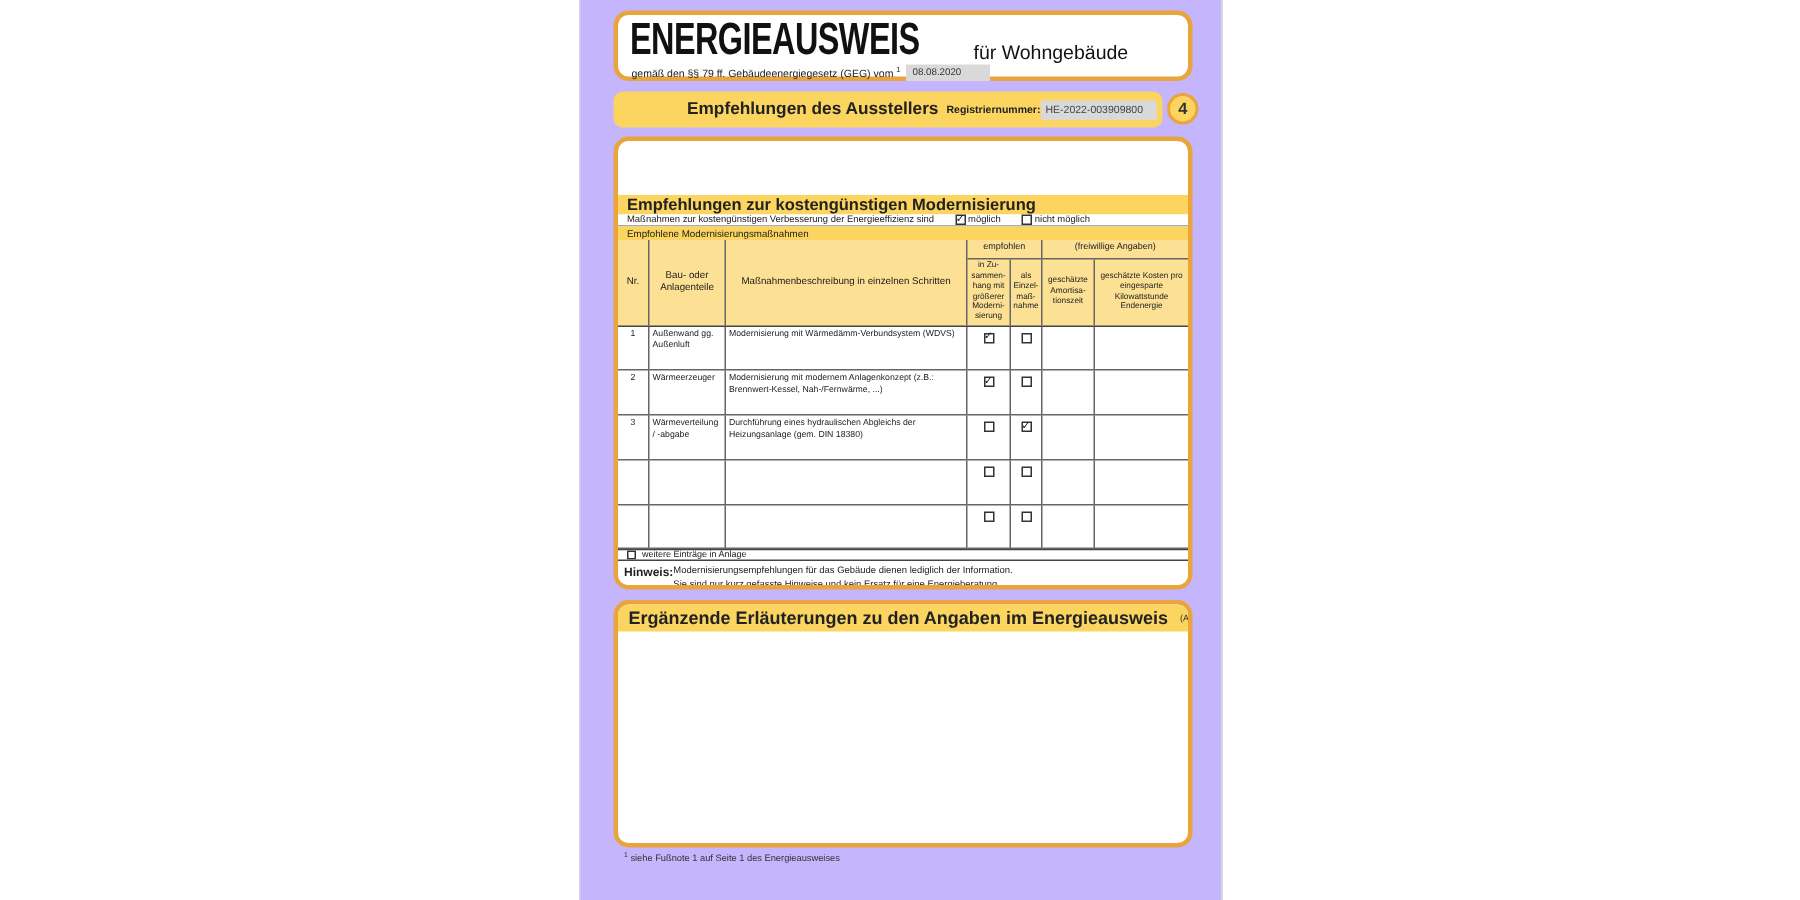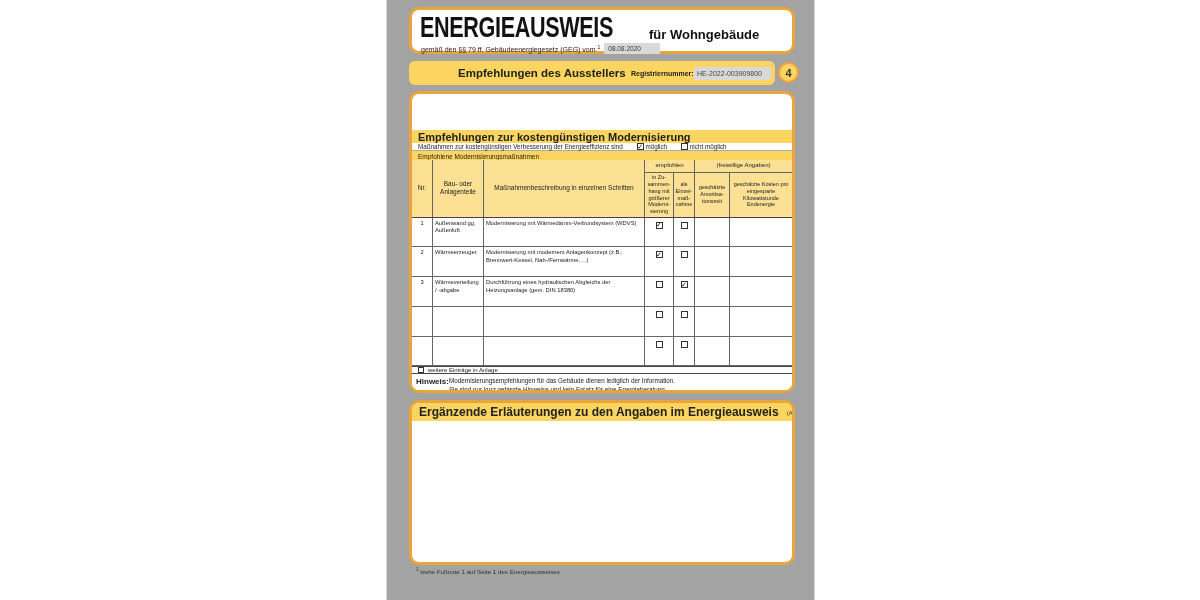--- a/index.html
+++ b/index.html
@@ -8,29 +8,29 @@
     --headcell:#FCE093;
     --inputgrey:#D9D9D9;
     --ink:#222;
     --line:#666;
     --lineheavy:#444;
   }
   *{margin:0;padding:0;box-sizing:border-box;}
   html,body{width:1200px;height:600px;background:#fff;overflow:hidden;
     font-family:"Liberation Sans","DejaVu Sans",sans-serif;color:var(--ink);}
   .canvas{position:relative;width:1200px;height:600px;background:#fff;}
-  .page{position:absolute;left:386px;top:0;width:429px;height:600px;background:#a3a3a3;
+  .page{position:absolute;left:386px;top:0;width:429px;height:600px;background:#c4b5fd;
     border-left:1px solid #d6d6d6;border-right:1px solid #d6d6d6;}
 
   
   .header-box{position:absolute;left:22px;top:7px;width:386px;height:47px;background:#fff;
     border:3px solid var(--orange);border-radius:10px;}
   .ea-title{position:absolute;left:8px;top:0px;font-size:30px;font-weight:bold;letter-spacing:-0.5px;
     transform:scaleX(0.72);transform-origin:0 0;white-space:nowrap;color:#111;}
-  .ea-subtitle{position:absolute;left:237px;top:17px;font-size:13px;font-weight:bold;color:#111;white-space:nowrap;text-align:right;}
+  .ea-subtitle{position:absolute;left:237px;top:17px;font-size:13px;font-weight:normal;color:#111;white-space:nowrap;text-align:right;}
   .law-row{position:absolute;left:9px;top:33px;display:flex;align-items:center;gap:4px;
     font-size:7px;color:#222;white-space:nowrap;}
   .law-row sup{font-size:5px;vertical-align:super;}
   .date-field{display:inline-block;width:56px;height:11px;background:var(--inputgrey);
     font-size:6.5px;line-height:11px;padding-left:4px;color:#333;}
 
   
   .aussteller-bar{position:absolute;left:22px;top:61px;width:366px;height:24px;background:var(--band);
     border-radius:6px;display:flex;align-items:center;padding-left:40px;}
   .aussteller-title{font-size:11.5px;font-weight:bold;margin-left:9px;color:#222;white-space:nowrap;}

